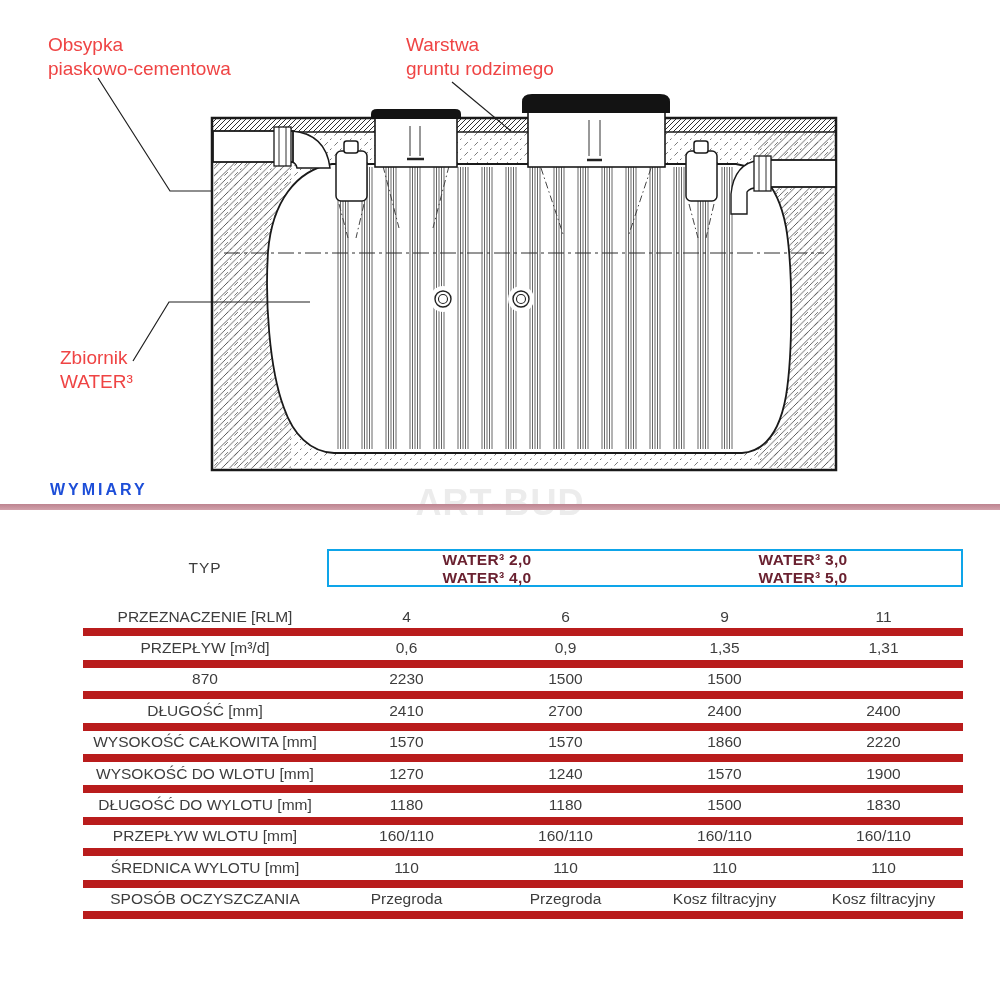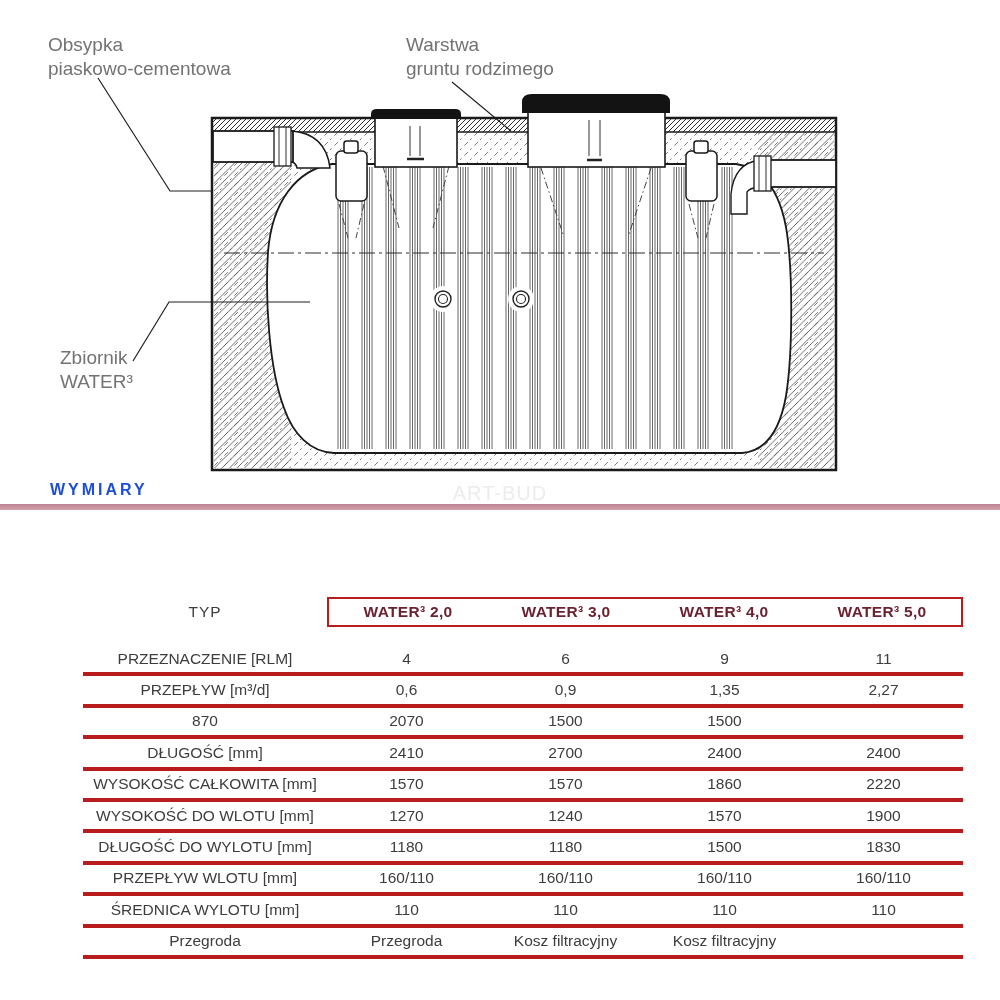--- a/index.html
+++ b/index.html
@@ -1,42 +1,42 @@
 <!DOCTYPE html>
 <html><head>
 <meta charset="utf-8">
 <style>
   html,body{margin:0;padding:0;background:#fff;}
   #page{position:relative;width:1000px;height:1000px;background:#fff;overflow:hidden;
         font-family:"Liberation Sans","DejaVu Sans",sans-serif;color:#3d3d3d;}
   
   #drawing{position:absolute;left:0;top:0;width:1000px;height:515px;}
-  .dlabel{position:absolute;font-size:19px;line-height:24px;color:#737373;white-space:pre-line;}
+  .dlabel{position:absolute;font-size:19px;line-height:24px;color:#ef4444;white-space:pre-line;}
   #label-backfill{left:48px;top:33px;}
   #label-native-soil{left:406px;top:33px;}
   #label-tank{left:60px;top:346px;}
   
   #section-title{position:absolute;left:50px;top:481px;font-size:16px;font-weight:700;
                  letter-spacing:3px;color:#1d4ed8;z-index:3;}
   #watermark{position:absolute;left:0;top:482px;width:1000px;text-align:center;
-             font-size:20px;font-weight:400;letter-spacing:1px;color:#ececec;z-index:1;}
+             font-size:36px;font-weight:700;letter-spacing:1px;color:#ececec;z-index:1;}
   #pink-divider{position:absolute;left:0;top:504px;width:1000px;height:6px;z-index:2;
                 background:linear-gradient(#bd8490,#d2a2ac);}
   
   #spec-table{position:absolute;left:83px;top:549px;width:880px;}
-  #table-header{display:grid;grid-template-columns:244px 636px;margin-top:48px;}
+  #table-header{display:grid;grid-template-columns:244px 636px;}
   #type-cell{display:flex;align-items:center;justify-content:center;font-size:15.5px;
              letter-spacing:1px;color:#3d3d3d;}
-  #header-box{box-sizing:border-box;border:2px solid #b91c1c;height:30px;
-              display:grid;grid-template-columns:repeat(4,1fr);}
+  #header-box{box-sizing:border-box;border:2px solid #0ea5e9;height:38px;
+              display:grid;grid-template-columns:repeat(2,1fr);}
   .hcol{display:flex;align-items:center;justify-content:center;
         font-size:15.5px;font-weight:700;letter-spacing:.3px;color:#6a2130;}
   #table-rows{margin-top:18px;}
   .trow{box-sizing:border-box;display:grid;grid-template-columns:244px 159px 159px 159px 159px;
-        height:31.4px;align-items:center;border-bottom:4px solid #b91c1c;}
+        height:31.4px;align-items:center;border-bottom:8px solid #b91c1c;}
   .tlabel,.tval{text-align:center;font-size:15.5px;color:#3d3d3d;white-space:nowrap;}
 </style>
 </head>
 <body>
 
 <div id="page">
 
   <svg id="drawing" viewBox="0 0 1000 515" xmlns="http://www.w3.org/2000/svg">
     <defs>
       <pattern id="ph1" width="10" height="10" patternUnits="userSpaceOnUse">
@@ -174,25 +174,25 @@
           <div class="tval">4</div>
           <div class="tval">6</div>
           <div class="tval">9</div>
           <div class="tval">11</div>
         </div>
         <div class="trow">
           <div class="tlabel">PRZEPŁYW [m³/d]</div>
           <div class="tval">0,6</div>
           <div class="tval">0,9</div>
           <div class="tval">1,35</div>
-          <div class="tval">2,27</div>
+          <div class="tval">1,31</div>
         </div>
         <div class="trow">
           <div class="tval">870</div>
-          <div class="tval">2070</div>
+          <div class="tval">2230</div>
           <div class="tval">1500</div>
           <div class="tval">1500</div>
         </div>
         <div class="trow">
           <div class="tlabel">DŁUGOŚĆ [mm]</div>
           <div class="tval">2410</div>
           <div class="tval">2700</div>
           <div class="tval">2400</div>
           <div class="tval">2400</div>
         </div>
@@ -225,20 +225,21 @@
           <div class="tval">160/110</div>
         </div>
         <div class="trow">
           <div class="tlabel">ŚREDNICA WYLOTU [mm]</div>
           <div class="tval">110</div>
           <div class="tval">110</div>
           <div class="tval">110</div>
           <div class="tval">110</div>
         </div>
         <div class="trow">
+          <div class="tlabel">SPOSÓB OCZYSZCZANIA</div>
           <div class="tval">Przegroda</div>
           <div class="tval">Przegroda</div>
           <div class="tval">Kosz filtracyjny</div>
           <div class="tval">Kosz filtracyjny</div>
         </div>
       </div>
   </div>
 
 </div>
 

